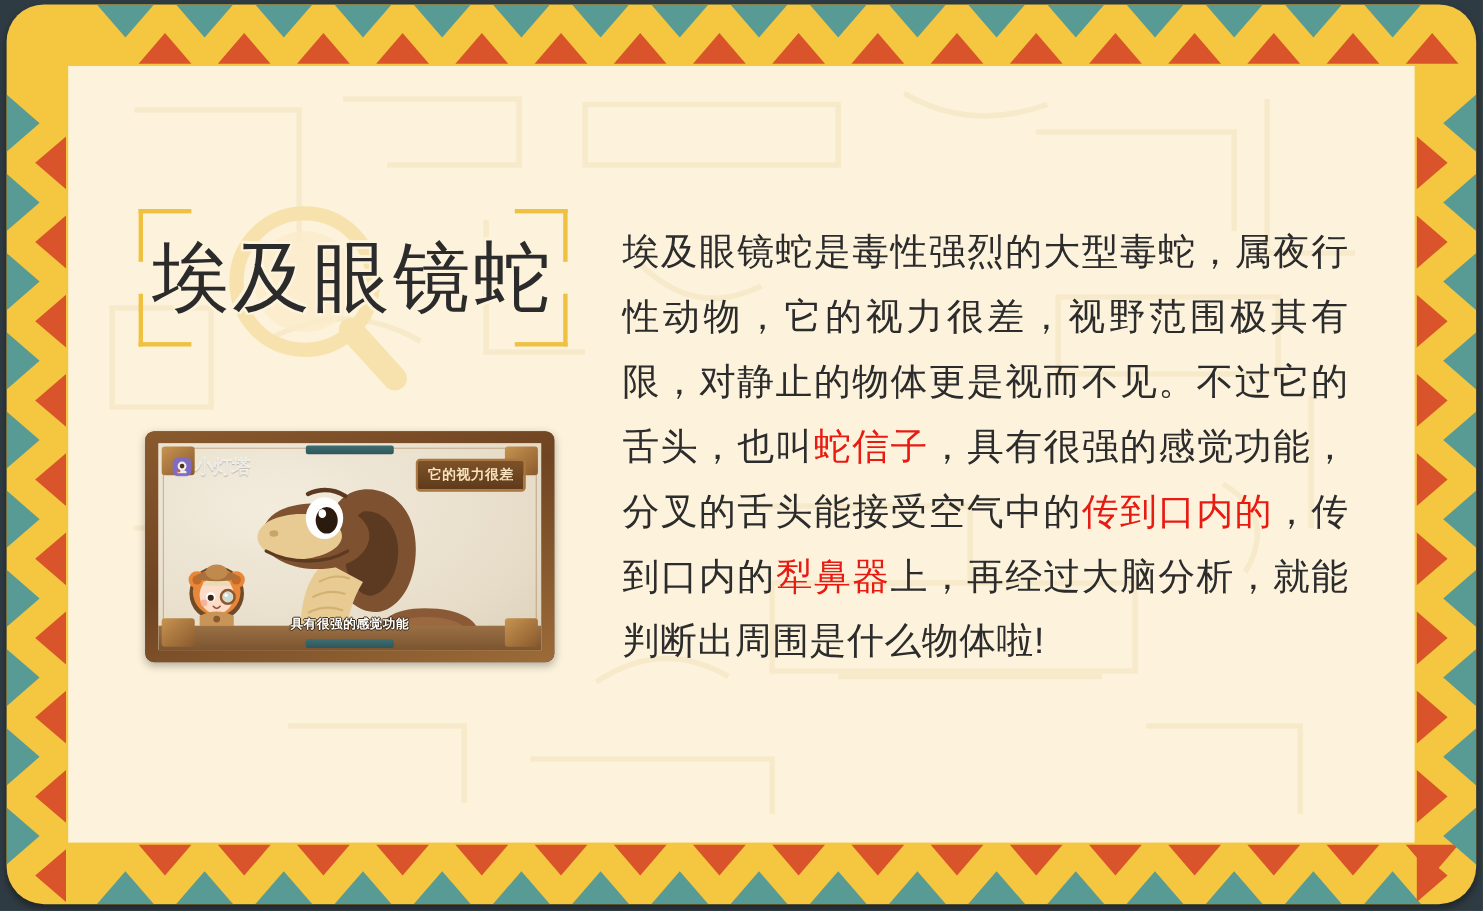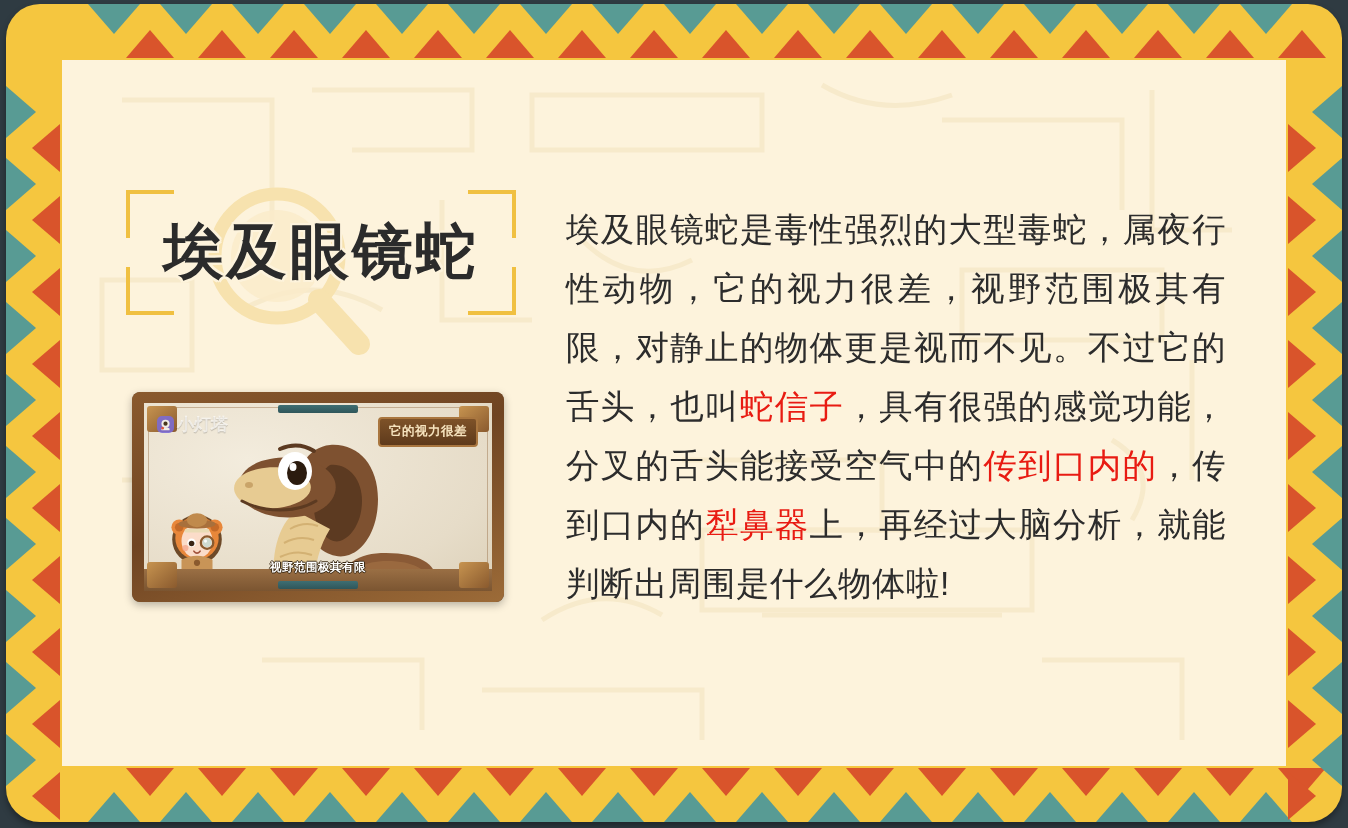--- a/index.html
+++ b/index.html
@@ -133,22 +133,22 @@
     pointer-events: none;
   }
   #title-text {
     position: absolute;
     left: 0; top: 0;
     width: 390px;
     height: 125px;
     display: flex;
     align-items: center;
     justify-content: center;
-    font-size: 60px;
-    font-weight: bold;
+    font-size: 70px;
+    font-weight: normal;
     color: #2B2B2B;
     letter-spacing: 3px;
     text-shadow:
       2px 0 0 #FDF3DC, -2px 0 0 #FDF3DC,
       0 2px 0 #FDF3DC, 0 -2px 0 #FDF3DC,
       2px 2px 0 #FDF3DC, -2px -2px 0 #FDF3DC,
       2px -2px 0 #FDF3DC, -2px 2px 0 #FDF3DC;
   }
 
   
@@ -517,21 +517,21 @@
 
           <circle cx="25" cy="53" r="4" fill="#F5A98F" opacity="0.8"></circle>
           <path d="M36 57 q4 5 8 0" stroke="#A0513A" stroke-width="2" fill="none" stroke-linecap="round"></path>
 
           <path d="M20 68 q20 -10 40 0 v12 h-40 z" fill="#C89457"></path>
           <circle cx="40" cy="72" r="4" fill="#8A5A2E"></circle>
         </svg>
 
         <div id="ground"></div>
 
-        <div id="photo-subtitle">视野范围极其有限</div>
+        <div id="photo-subtitle">具有很强的感觉功能</div>
 
         <div id="wm-logo">
           <div id="wm-mark">
             <svg viewBox="0 0 16 16" width="13" height="13">
               <circle cx="8" cy="7" r="5" fill="#FFFFFF"></circle>
               <circle cx="8" cy="7" r="2.6" fill="#3D2F18"></circle>
               <path d="M3 13 q5 -3 10 0 v2 h-10 z" fill="#FFFFFF"></path>
               <circle cx="4.5" cy="12.5" r="1.6" fill="#E8503A"></circle>
             </svg>
           </div>

